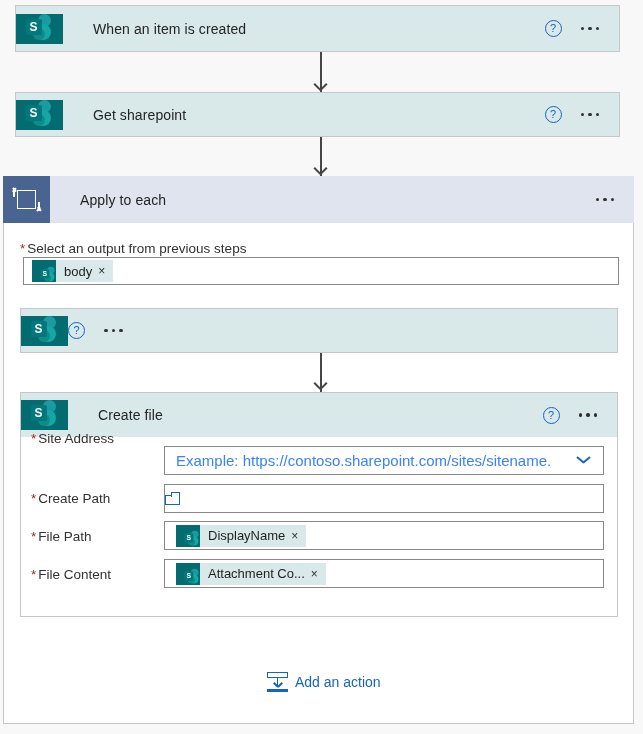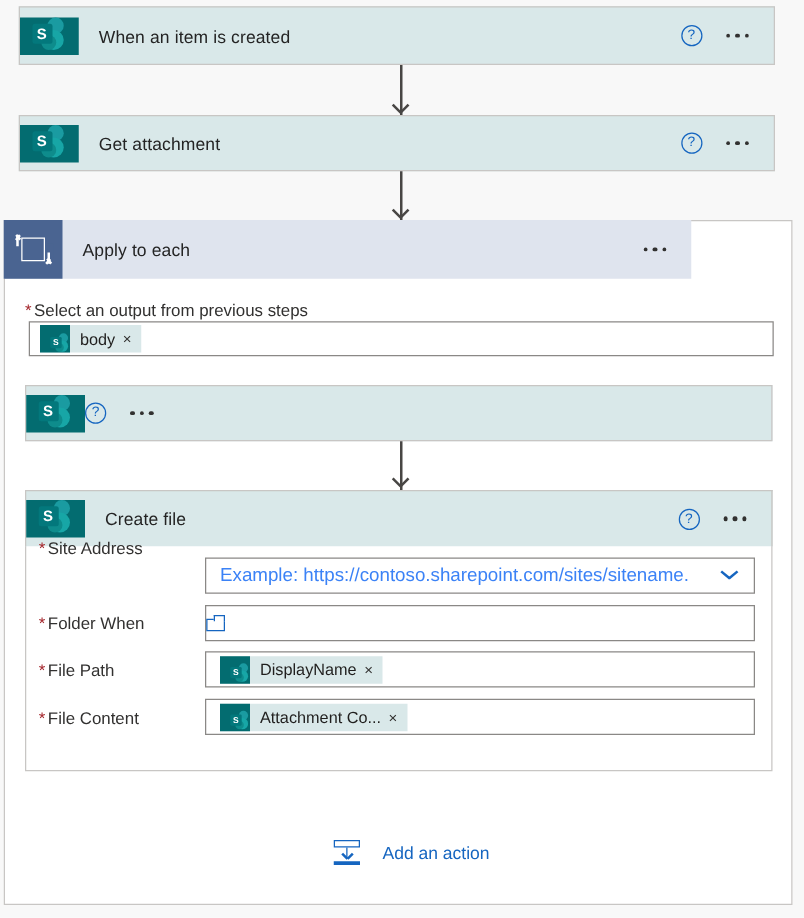--- a/index.html
+++ b/index.html
@@ -30,21 +30,21 @@
     display: flex;
     align-items: center;
     width: 100%;
     height: 100%;
   }
   .card-title {
     font-size: 14px;
     color: #242424;
     letter-spacing: 0.1px;
     flex: 1;
-    padding-left: 16px;
+    padding-left: 30px;
     white-space: nowrap;
   }
 
   
   .sp-tile {
     width: 47px;
     min-width: 47px;
     background: #036c70;
     display: flex;
     align-items: center;
@@ -310,21 +310,21 @@
     padding-right: 8px;
     line-height: 1;
     cursor: pointer;
   }
 
   
   .add-action {
     position: absolute;
     display: flex;
     align-items: center;
-    gap: 18px;
+    gap: 7px;
     cursor: pointer;
   }
   .add-icon {
     position: relative;
     width: 21px;
     height: 20px;
   }
   .add-icon .topbar {
     position: absolute;
     left: 0; top: 0;
@@ -393,38 +393,38 @@
 <div class="card" style="left:15px; top:92px; width:605px; height:45px;">
   <div class="card-header">
     <div class="sp-tile">
       <div class="sp-glyph">
         <span class="c1"></span>
           <span class="c2"></span>
           <span class="c3"></span>
         <span class="sq">S</span>
       </div>
     </div>
-    <div class="card-title">Get attachment</div>
+    <div class="card-title">Get sharepoint</div>
     <div class="help-icon">?</div>
     <div class="ellipsis">
       <i></i>
         <i></i>
         <i></i>
     </div>
   </div>
 </div>
 
 <div class="connector" style="left:311px; top:137px; height:40px;">
   <span class="line"></span>
     <span class="head"></span>
 </div>
 
 <div class="scope" style="left:3px; top:176px; width:631px; height:548px;"></div>
 
-<div class="scope-header" style="left:3px; top:176px; width:550px; height:47px;">
+<div class="scope-header" style="left:3px; top:176px; width:631px; height:47px;">
   <div class="loop-tile">
     <div class="loop-glyph">
       <span class="bg-mask"></span>
         <span class="bg-mask2"></span>
       <span class="a-up"></span>
         <span class="a-dn"></span>
     </div>
   </div>
   <div class="card-title">Apply to each</div>
   <div class="ellipsis">
@@ -502,21 +502,21 @@
 
 <div class="field-label" style="left:31px; top:431px;">
   <span class="req-star">*</span><span>Site Address</span>
 </div>
 <div class="textbox" style="left:164px; top:446px; width:440px; height:29px;">
   <span class="placeholder">Example: https://contoso.sharepoint.com/sites/sitename.</span>
   <span class="chevron-down"></span>
 </div>
 
 <div class="field-label" style="left:31px; top:491px;">
-  <span class="req-star">*</span><span>Folder When</span>
+  <span class="req-star">*</span><span>Create Path</span>
 </div>
 <div class="textbox" style="left:164px; top:484px; width:440px; height:29px;">
   <span class="folder-icon">
     <span class="body"></span>
       <span class="tab"></span>
   </span>
 </div>
 
 <div class="field-label" style="left:31px; top:529px;">
   <span class="req-star">*</span><span>File Path</span>

